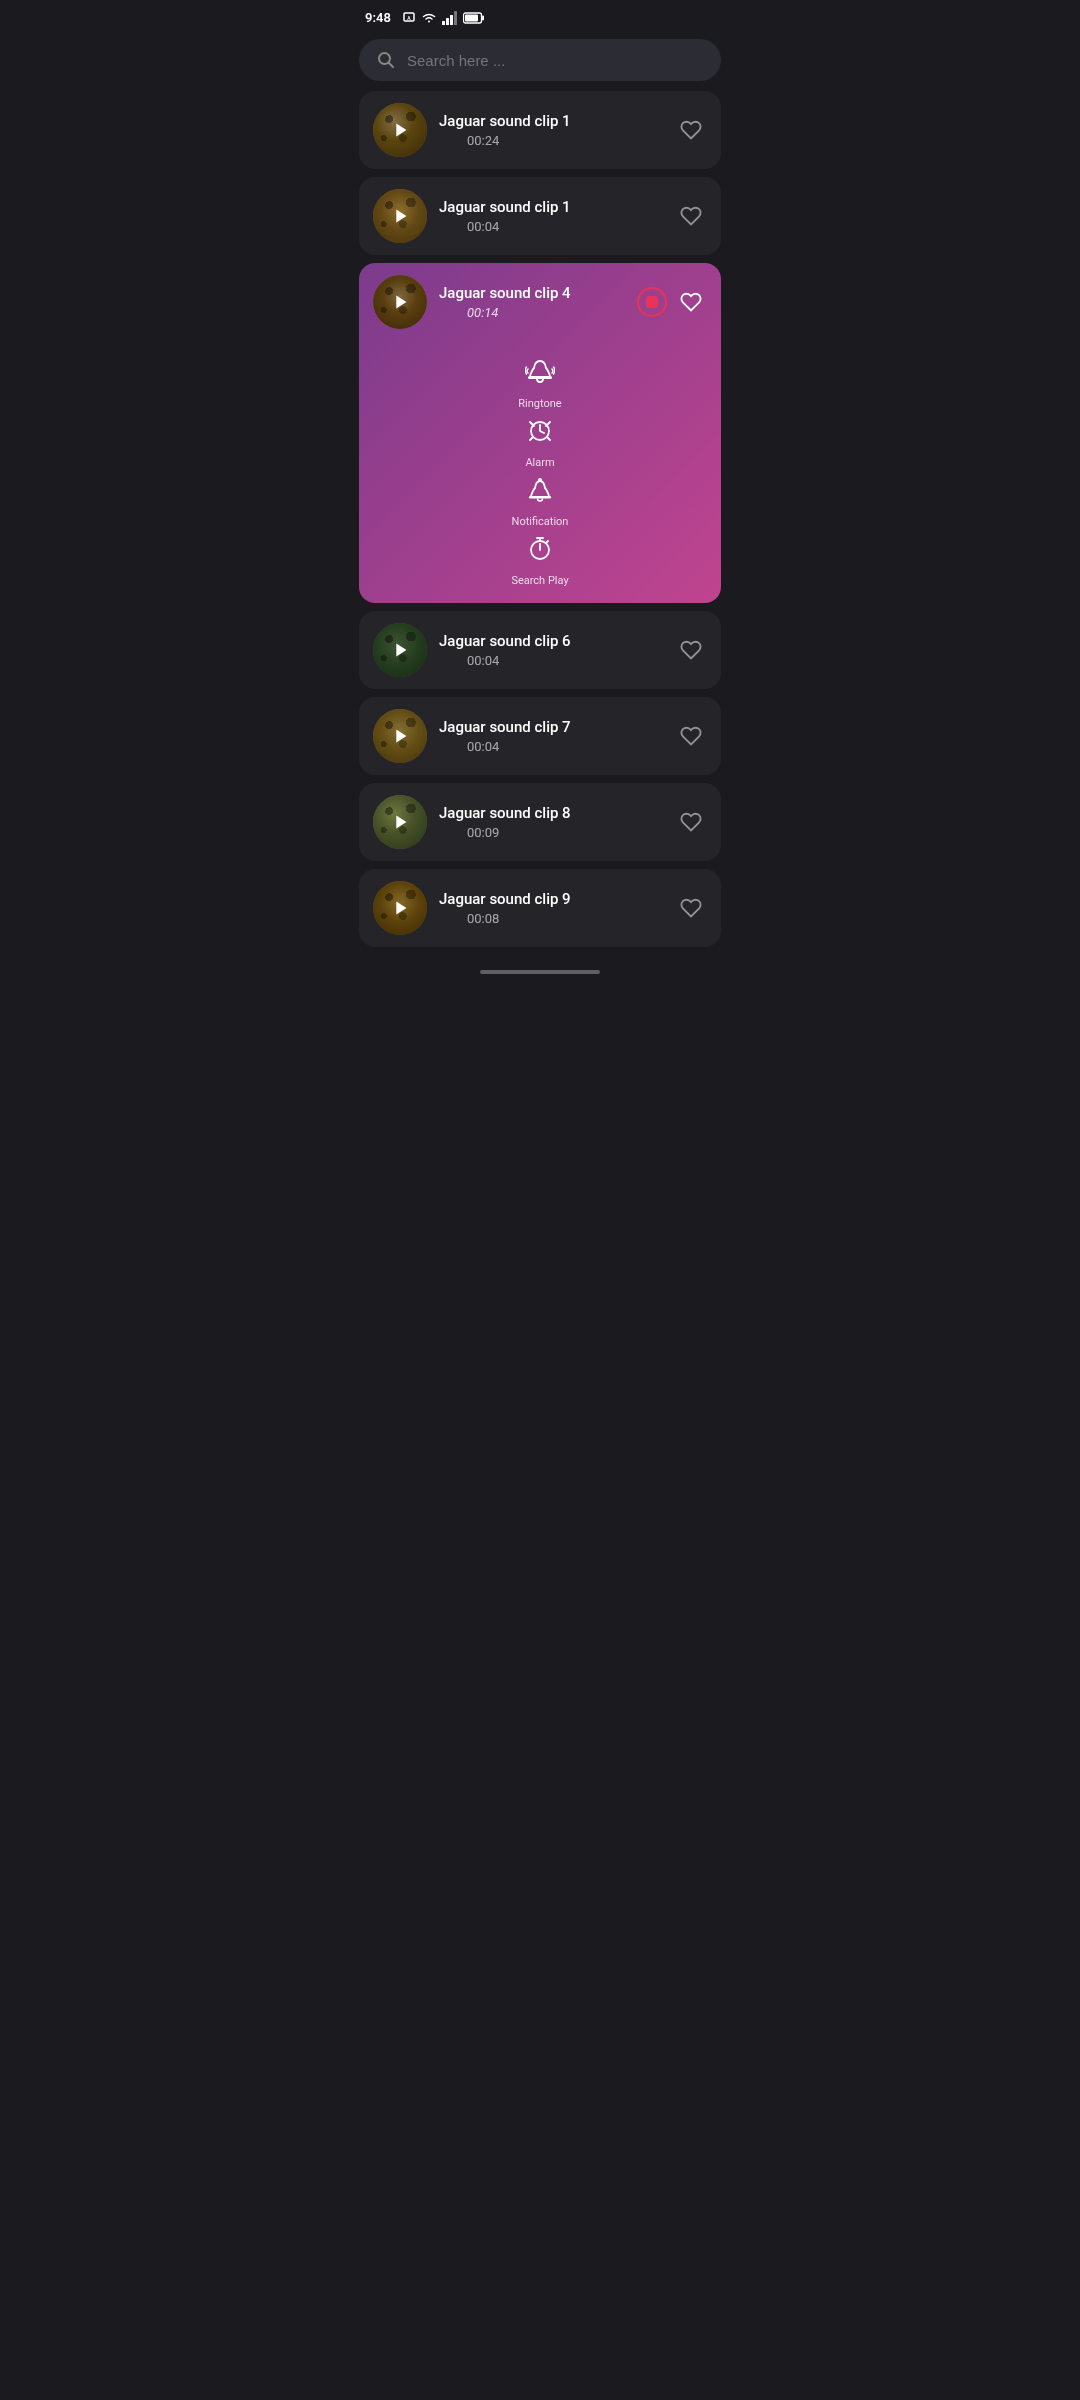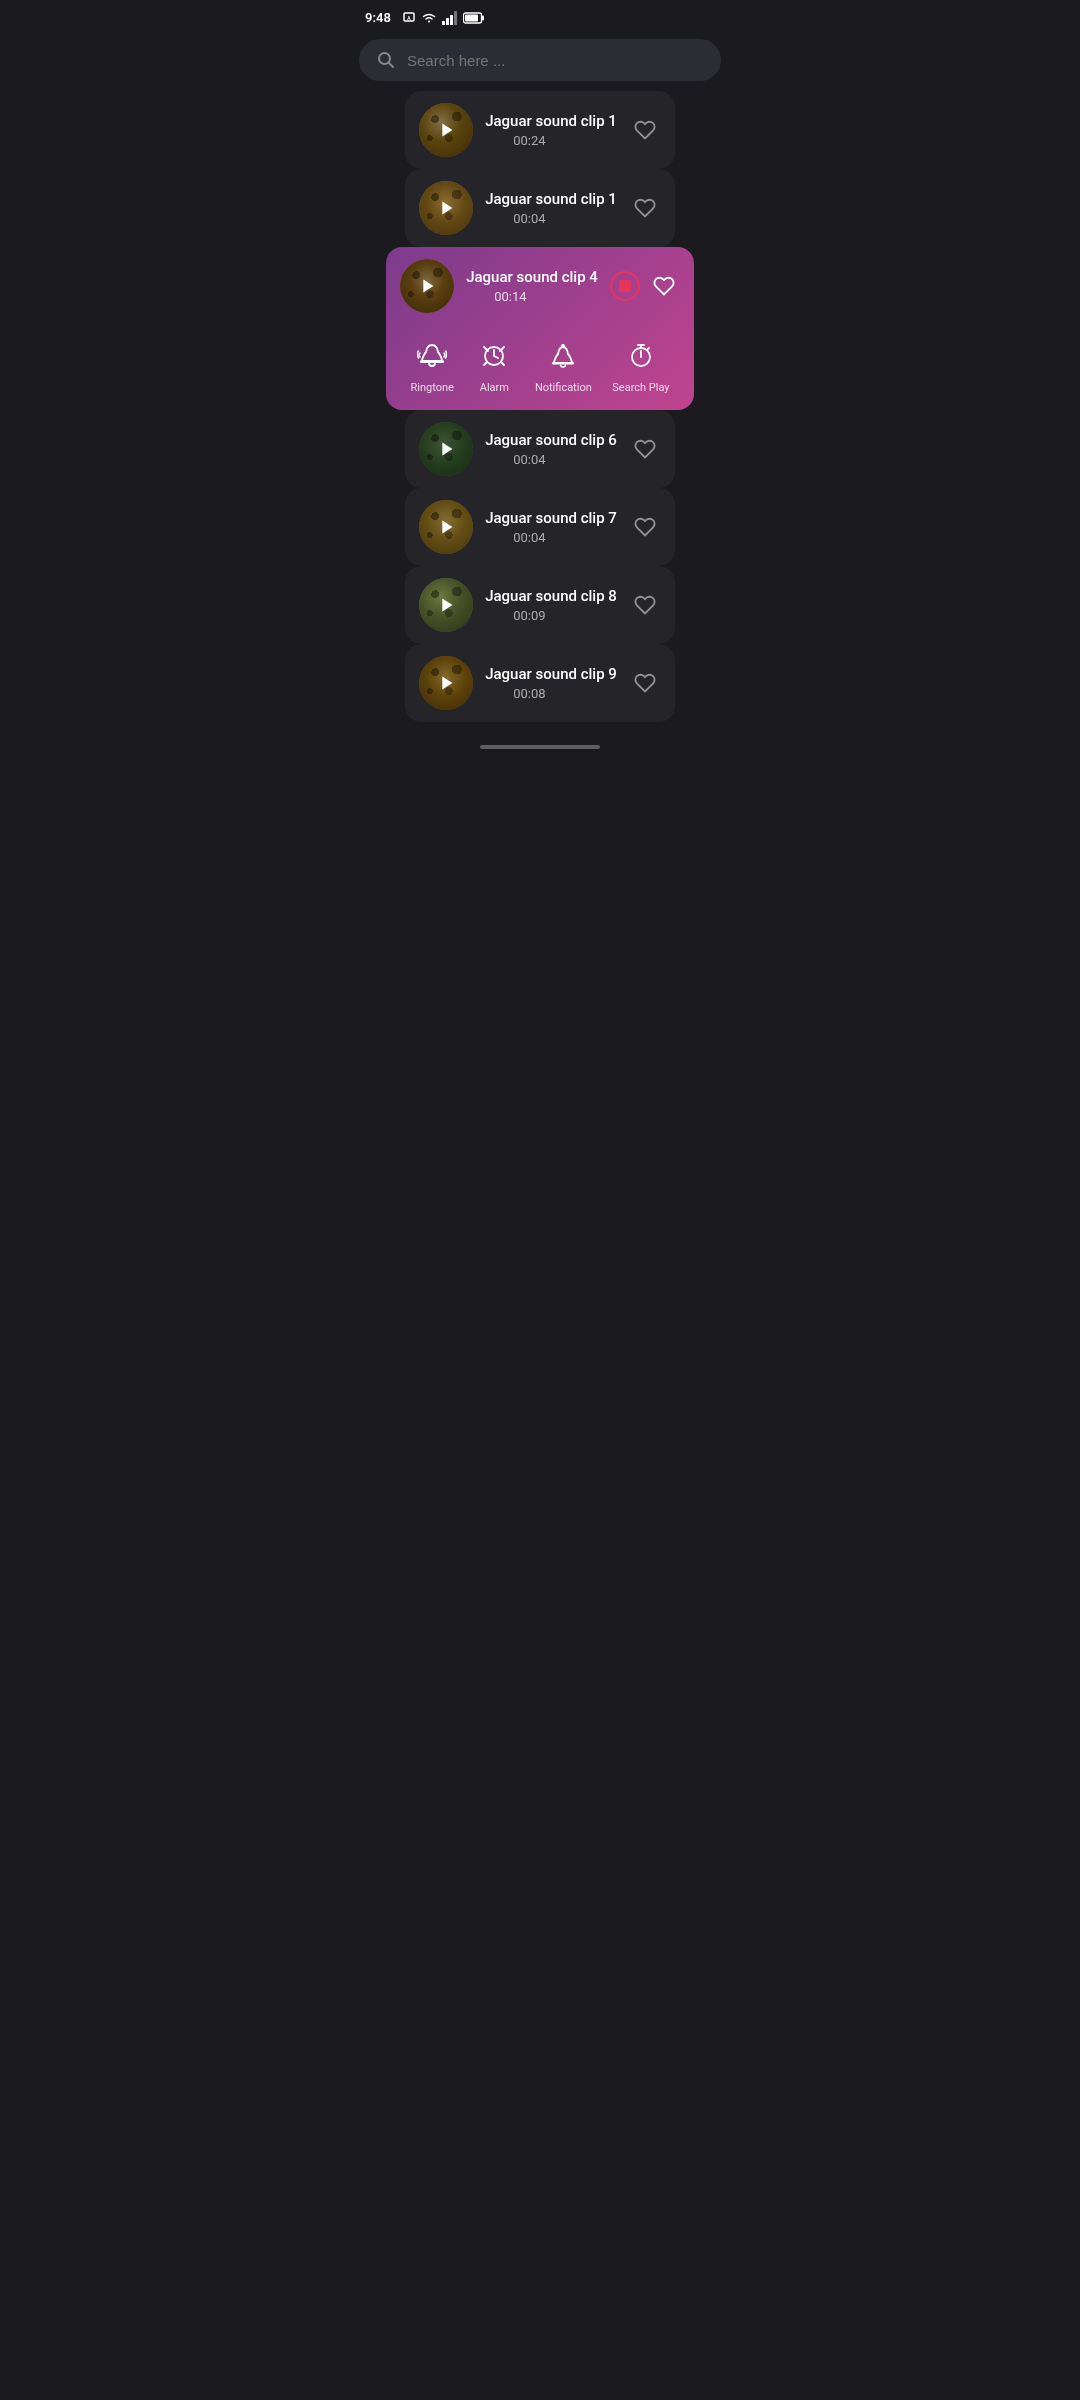--- a/index.html
+++ b/index.html
@@ -44,22 +44,22 @@
       outline: none;
       color: #d946ef;
       font-size: 15px;
       flex: 1;
     }
 
     
     .clip-list {
       display: flex;
       flex-direction: column;
+      gap: 8px;
       padding: 0 14px;
-      align-items: center;
     }
 
     .clip-item {
       background: #252529;
       border-radius: 16px;
       overflow: hidden;
     }
 
     .clip-item.active {
       background: linear-gradient(135deg, #7c3b8c 0%, #c0448f 100%);
@@ -126,21 +126,21 @@
       font-size: 15px;
       font-weight: 500;
       color: #fff;
       margin-bottom: 3px;
     }
     .clip-duration {
       font-size: 13px;
       color: rgba(255,255,255,0.6);
       margin-left: 28px;
     }
-    .clip-item.active .clip-duration { color: rgba(255,255,255,0.8); }
+    .clip-item.active .clip-duration { color: rgba(255,255,255,0.8); font-style: italic; }
 
     .clip-actions {
       display: flex;
       align-items: center;
       gap: 8px;
     }
 
     .stop-btn {
       width: 30px;
       height: 30px;
@@ -164,20 +164,21 @@
       align-items: center;
       justify-content: center;
       cursor: pointer;
     }
 
     
     .actions-row {
       display: flex;
       justify-content: space-around;
       padding: 10px 14px 16px;
+      flex-direction: column;
     }
     .action-item {
       display: flex;
       flex-direction: column;
       align-items: center;
       gap: 6px;
       cursor: pointer;
     }
     .action-icon {
       width: 40px;

